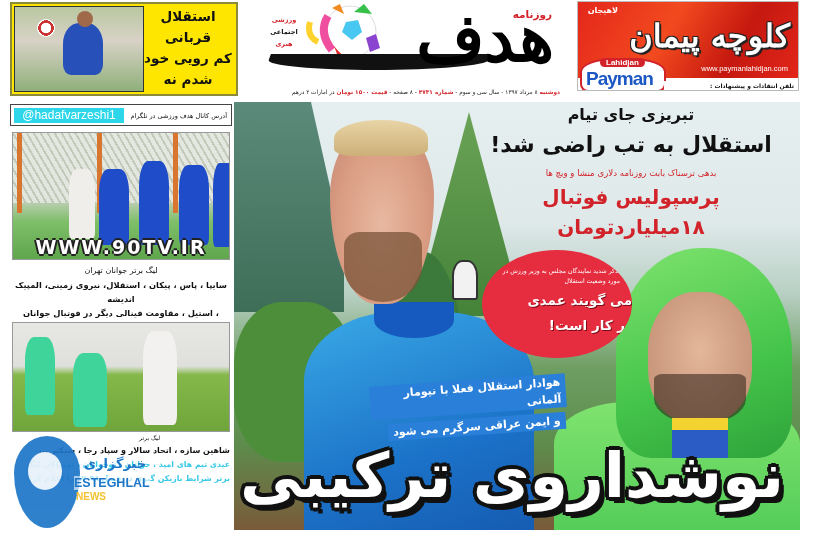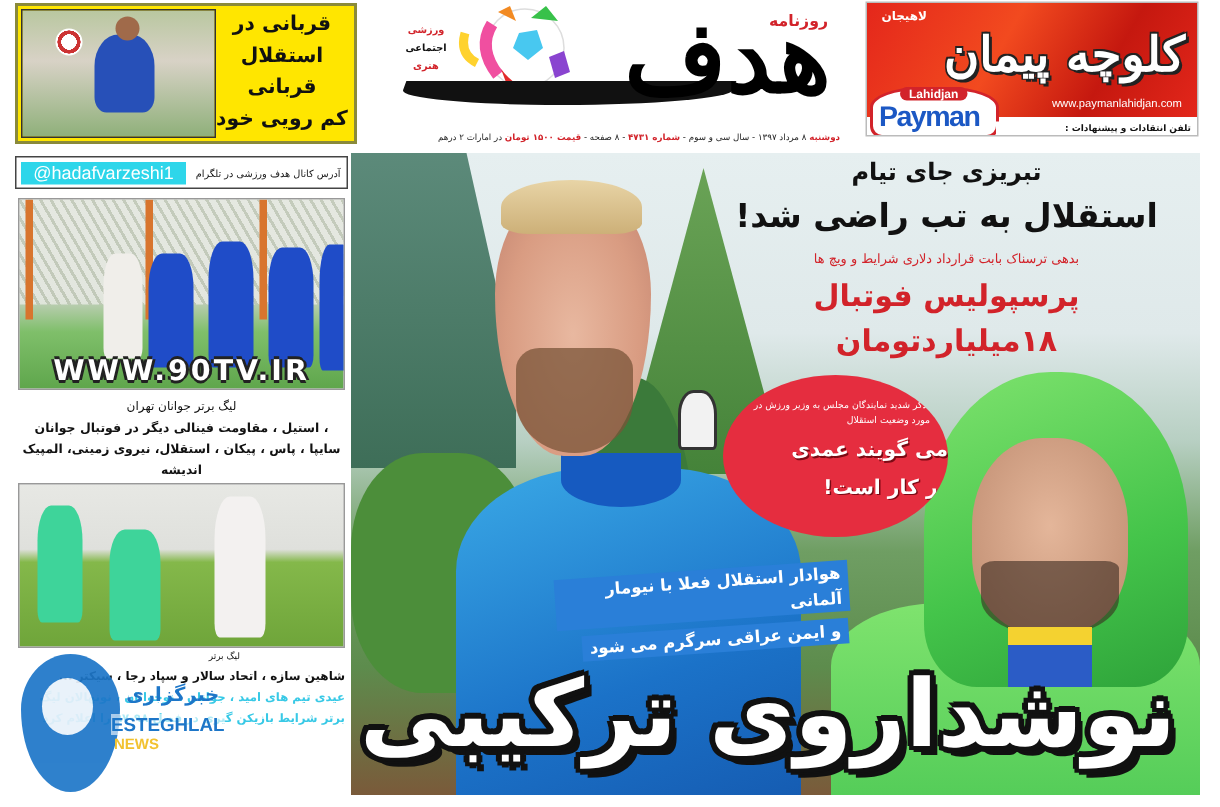--- a/index.html
+++ b/index.html
@@ -295,21 +295,20 @@
 </head>
 <body>
 
 <div class="top-left-promo">
   <div class="photo">
     <div class="ball"></div>
     <div class="player-body"></div>
     <div class="player-head"></div>
   </div>
   <div class="headline">
-    <div>قربانی در</div>
     <div>استقلال قربانی</div>
     <div>کم رویی خود</div>
     <div>شدم نه فوتبالم</div>
   </div>
 </div>
 
 <div class="masthead">
   <svg class="ball-logo" viewBox="0 0 78 70">
     <circle cx="46" cy="30" r="26" fill="#ffffff" stroke="#ddd" stroke-width="1"></circle>
     <path d="M24 14 Q14 30 28 48" stroke="#f04fa0" stroke-width="8" fill="none"></path>
@@ -365,22 +364,22 @@
     <div class="coach"></div>
     <div class="pl" style="left:86px;top:36px;width:30px;height:76px"></div>
     <div class="pl" style="left:126px;top:28px;width:30px;height:84px"></div>
     <div class="pl" style="left:166px;top:32px;width:30px;height:80px"></div>
     <div class="pl" style="left:200px;top:30px;width:22px;height:84px"></div>
   </div>
   <div class="url-90tv">WWW.90TV.IR</div>
 
   <div class="league-news-1">
     <div class="kicker">لیگ برتر جوانان تهران</div>
+    <div class="body">سایپا ، پاس ، پیکان ، استقلال، نیروی زمینی، المپیک اندیشه</div>
     <div class="body">، استیل ، مقاومت فینالی دیگر در فوتبال جوانان</div>
-    <div class="body">سایپا ، پاس ، پیکان ، استقلال، نیروی زمینی، المپیک اندیشه</div>
   </div>
 
   <div class="photo-youth">
     <div class="p1"></div>
     <div class="p2"></div>
     <div class="p3"></div>
   </div>
 
   <div class="league-news-2">
     <div class="kicker">لیگ برتر</div>
@@ -412,21 +411,21 @@
 
   <div class="player2-body"></div>
   <div class="player2-hood"></div>
   <div class="player2-face"></div>
   <div class="player2-beard"></div>
   <div class="player2-shirt"></div>
 
   <div class="headline-block">
     <div class="kicker">تبریزی جای تیام</div>
     <div class="main">استقلال به تب راضی شد!</div>
-    <div class="sub">بدهی ترسناک بابت قرارداد دلاری شرایط و ویچ ها</div>
+    <div class="sub">بدهی ترسناک بابت روزنامه دلاری منشا و ویچ ها</div>
     <div class="red-main">پرسپولیس فوتبال ۱۸میلیاردتومان</div>
   </div>
 
   <div class="red-circle">
     <div class="intro">تذکر شدید نمایندگان مجلس به وزیر ورزش در مورد وضعیت استقلال</div>
     <div class="quote">می گویند عمدی</div>
     <div class="quote">در کار است!</div>
   </div>
 
   <div class="blue-caption">

